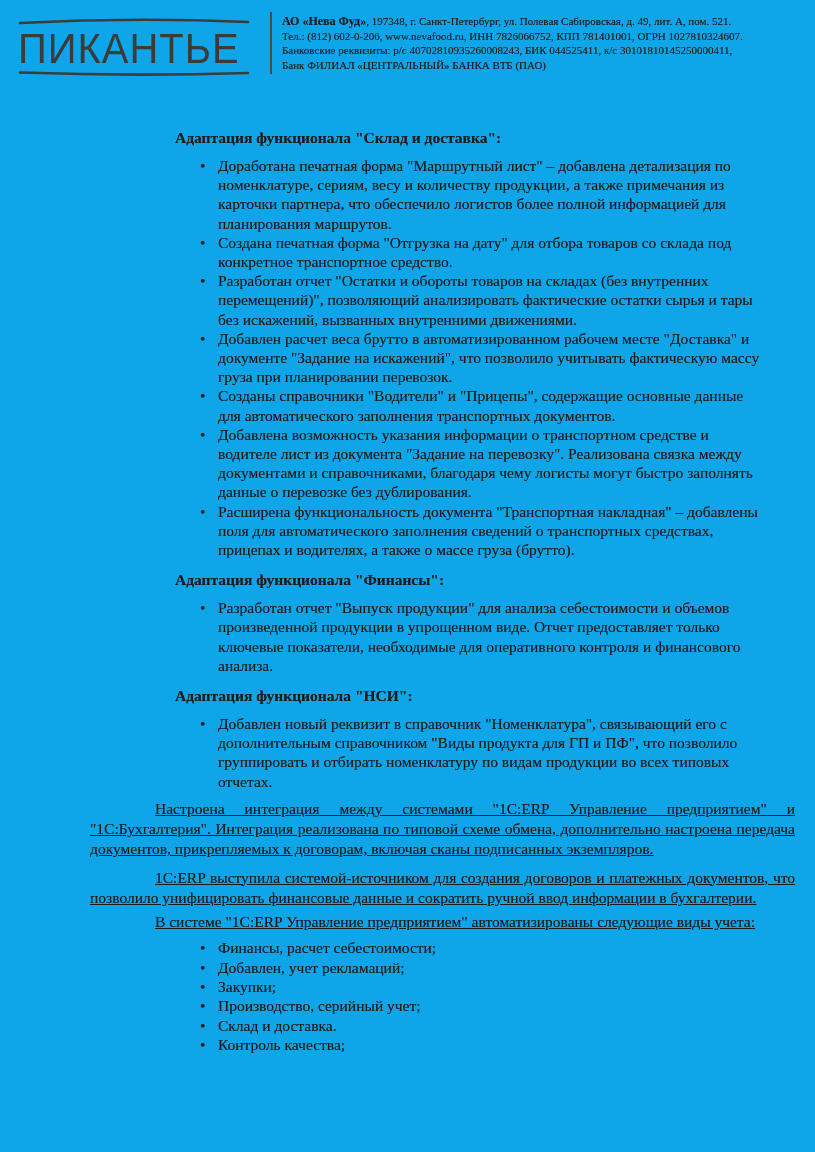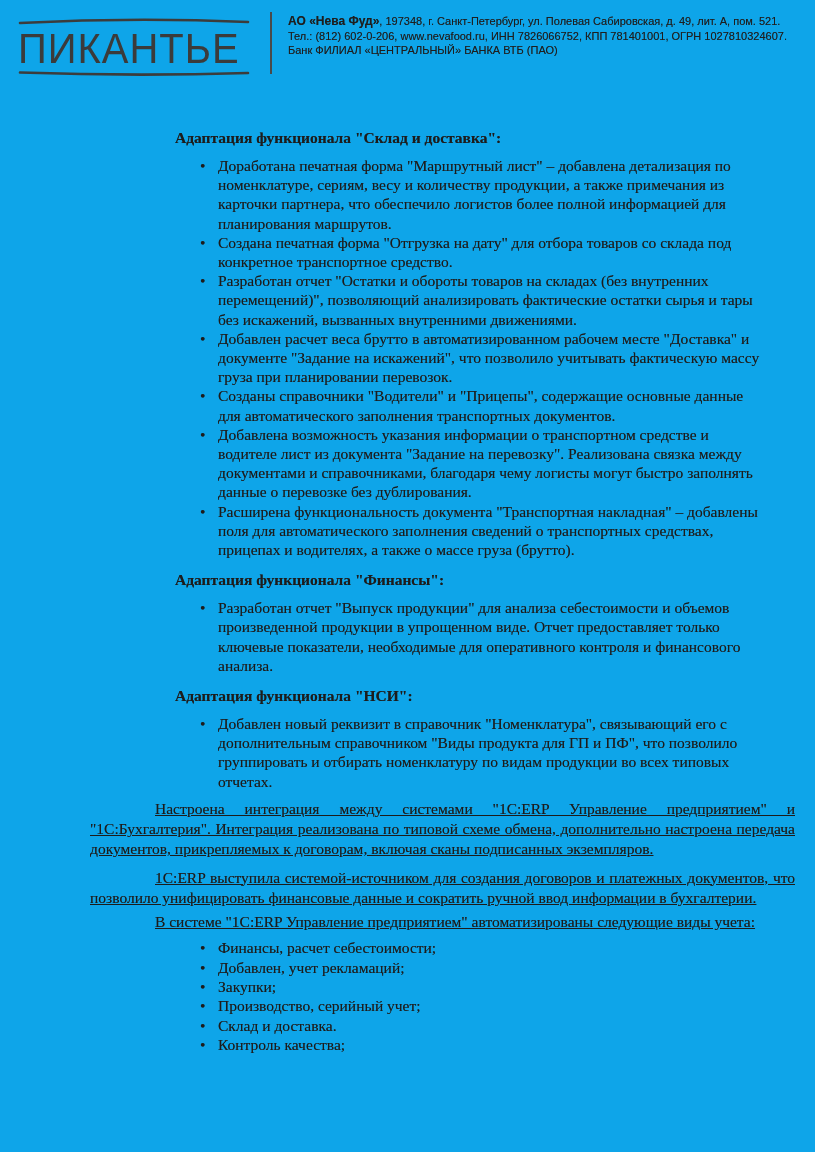--- a/index.html
+++ b/index.html
@@ -21,23 +21,23 @@
   .logo-rule path { stroke:#3c3c3c; stroke-width:2.6; fill:none; stroke-linecap:round; }
   .logo-text {
     font-family:"Liberation Sans", sans-serif;
     font-size:40px; font-weight:400; color:#3b3b3b;
     letter-spacing:1px; line-height:1; margin:2px 0 3px 2px;
     transform:scaleY(1.06); transform-origin:left top;
     text-shadow:none; white-space:nowrap;
   }
   .lh-divider { width:2px; height:62px; background:#4a4a4a; margin:2px 0 0 6px; flex:0 0 auto; }
   .company-info {
-    font-family:Liberation Sans, sans-serif;
+    font-family:Liberation Serif, serif;
     font-size:11px; line-height:14.6px; color:#1e1e1e;
-    padding:4px 6px 0 16px; text-shadow:0 0 0.4px rgba(40,40,40,0.6);
+    padding:4px 6px 0 10px; text-shadow:0 0 0.4px rgba(40,40,40,0.6);
   }
   .company-name { font-weight:bold; font-size:12px; }
 
   
   .content { padding:46px 20px 0 90px; font-size:15.5px; }
   .section-title {
     font-size:15.5px; font-weight:bold;
     margin:11px 0 9px 85px; line-height:19px;
   }
   .content .section-title:first-child { margin-top:0; }
@@ -71,20 +71,21 @@
         </svg>
       <div class="logo-text">ПИКАНТЬЕ</div>
       <svg class="logo-rule" width="232" height="9" viewBox="0 0 232 9">
           <path d="M2,2.5 Q116,6.5 230,3"></path>
         </svg>
     </div>
     <div class="lh-divider"></div>
     <div class="company-info">
       <div><span class="company-name">АО «Нева Фуд»</span><span>, 197348, г. Санкт-Петербург, ул. Полевая Сабировская, д. 49, лит. А, пом. 521.</span></div>
       <div>Тел.: (812) 602-0-206, www.nevafood.ru, ИНН 7826066752, КПП 781401001, ОГРН 1027810324607.</div>
+      <div>Банковские реквизиты: р/с 40702810935260008243, БИК 044525411, к/с 30101810145250000411,</div>
       <div>Банк ФИЛИАЛ «ЦЕНТРАЛЬНЫЙ» БАНКА ВТБ (ПАО)</div>
     </div>
   </header>
 
   <main class="content">
 
     <h3 class="section-title">Адаптация функционала "Склад и доставка":</h3>
     <ul class="bullets">
       <li>Доработана печатная форма "Маршрутный лист" – добавлена детализация по номенклатуре, сериям, весу и количеству продукции, а также примечания из карточки партнера, что обеспечило логистов более полной информацией для планирования маршрутов.</li>
       <li>Создана печатная форма "Отгрузка на дату" для отбора товаров со склада под конкретное транспортное средство.</li>

